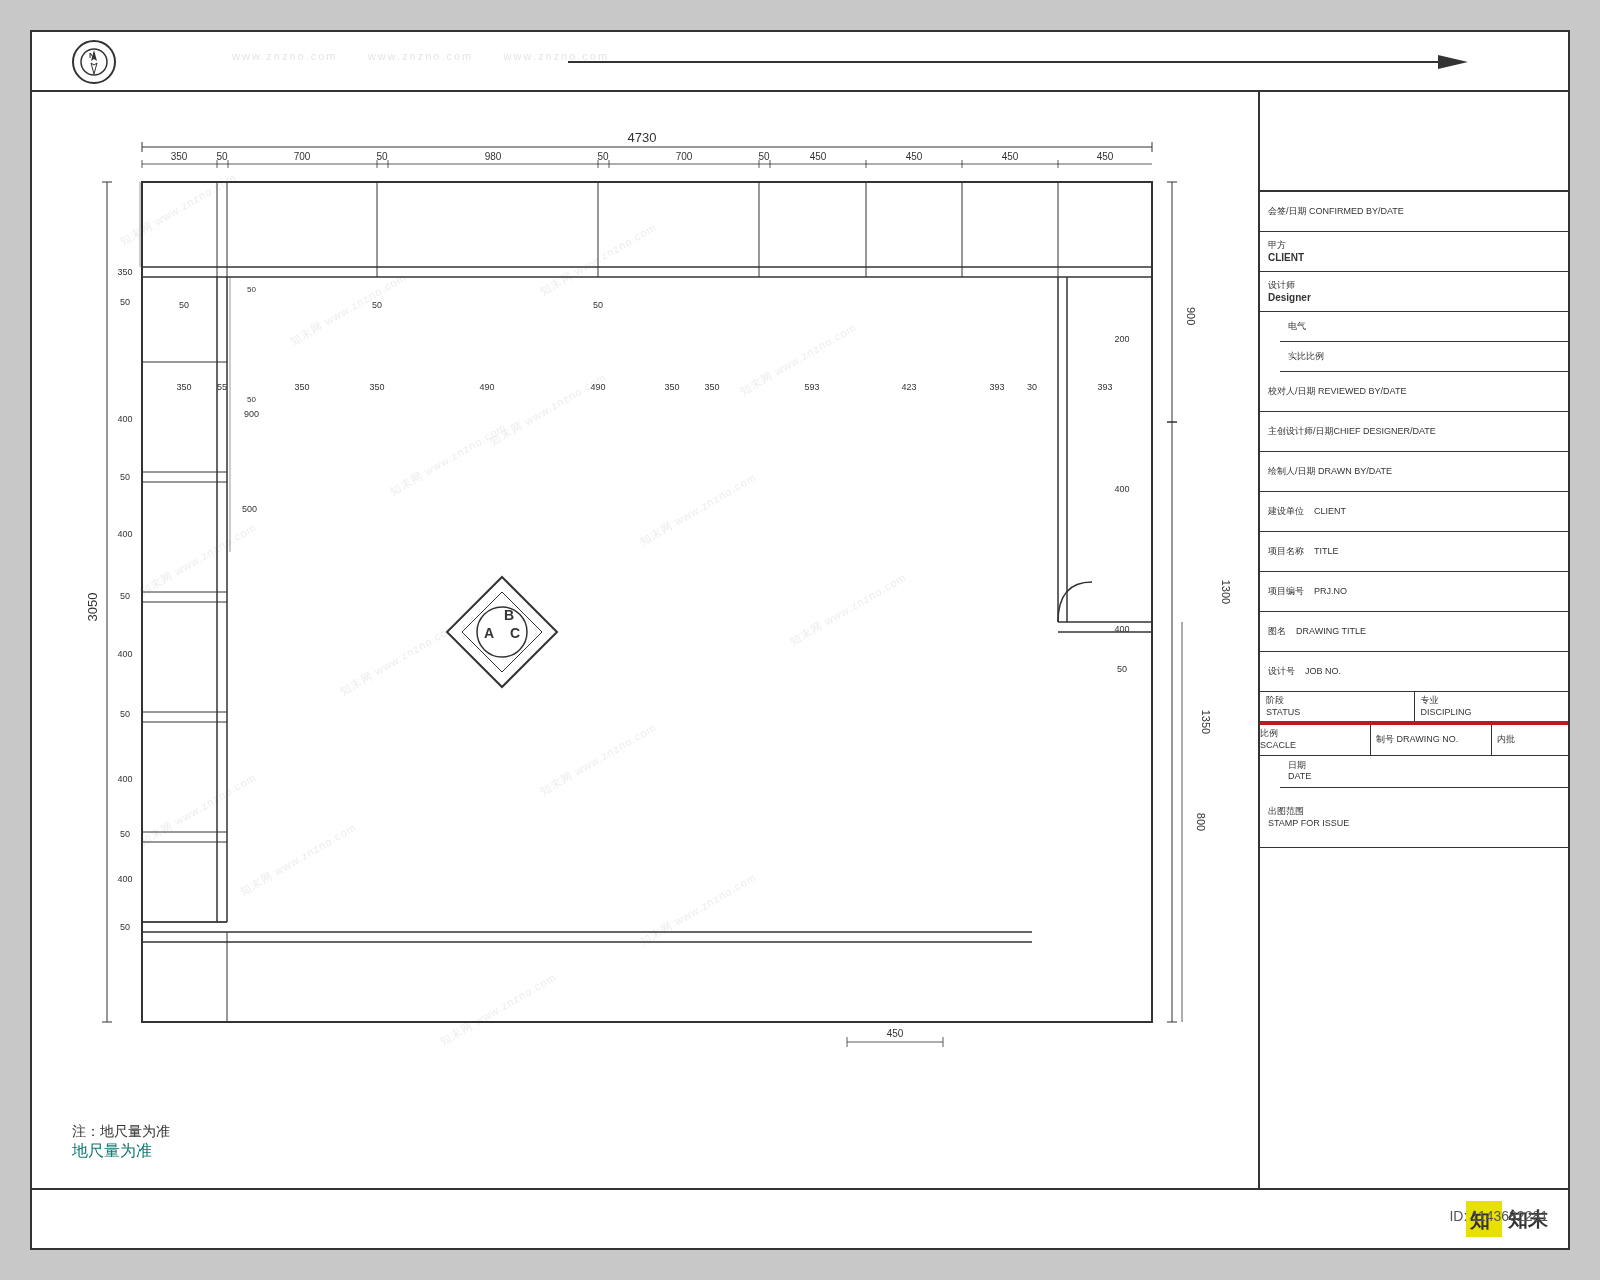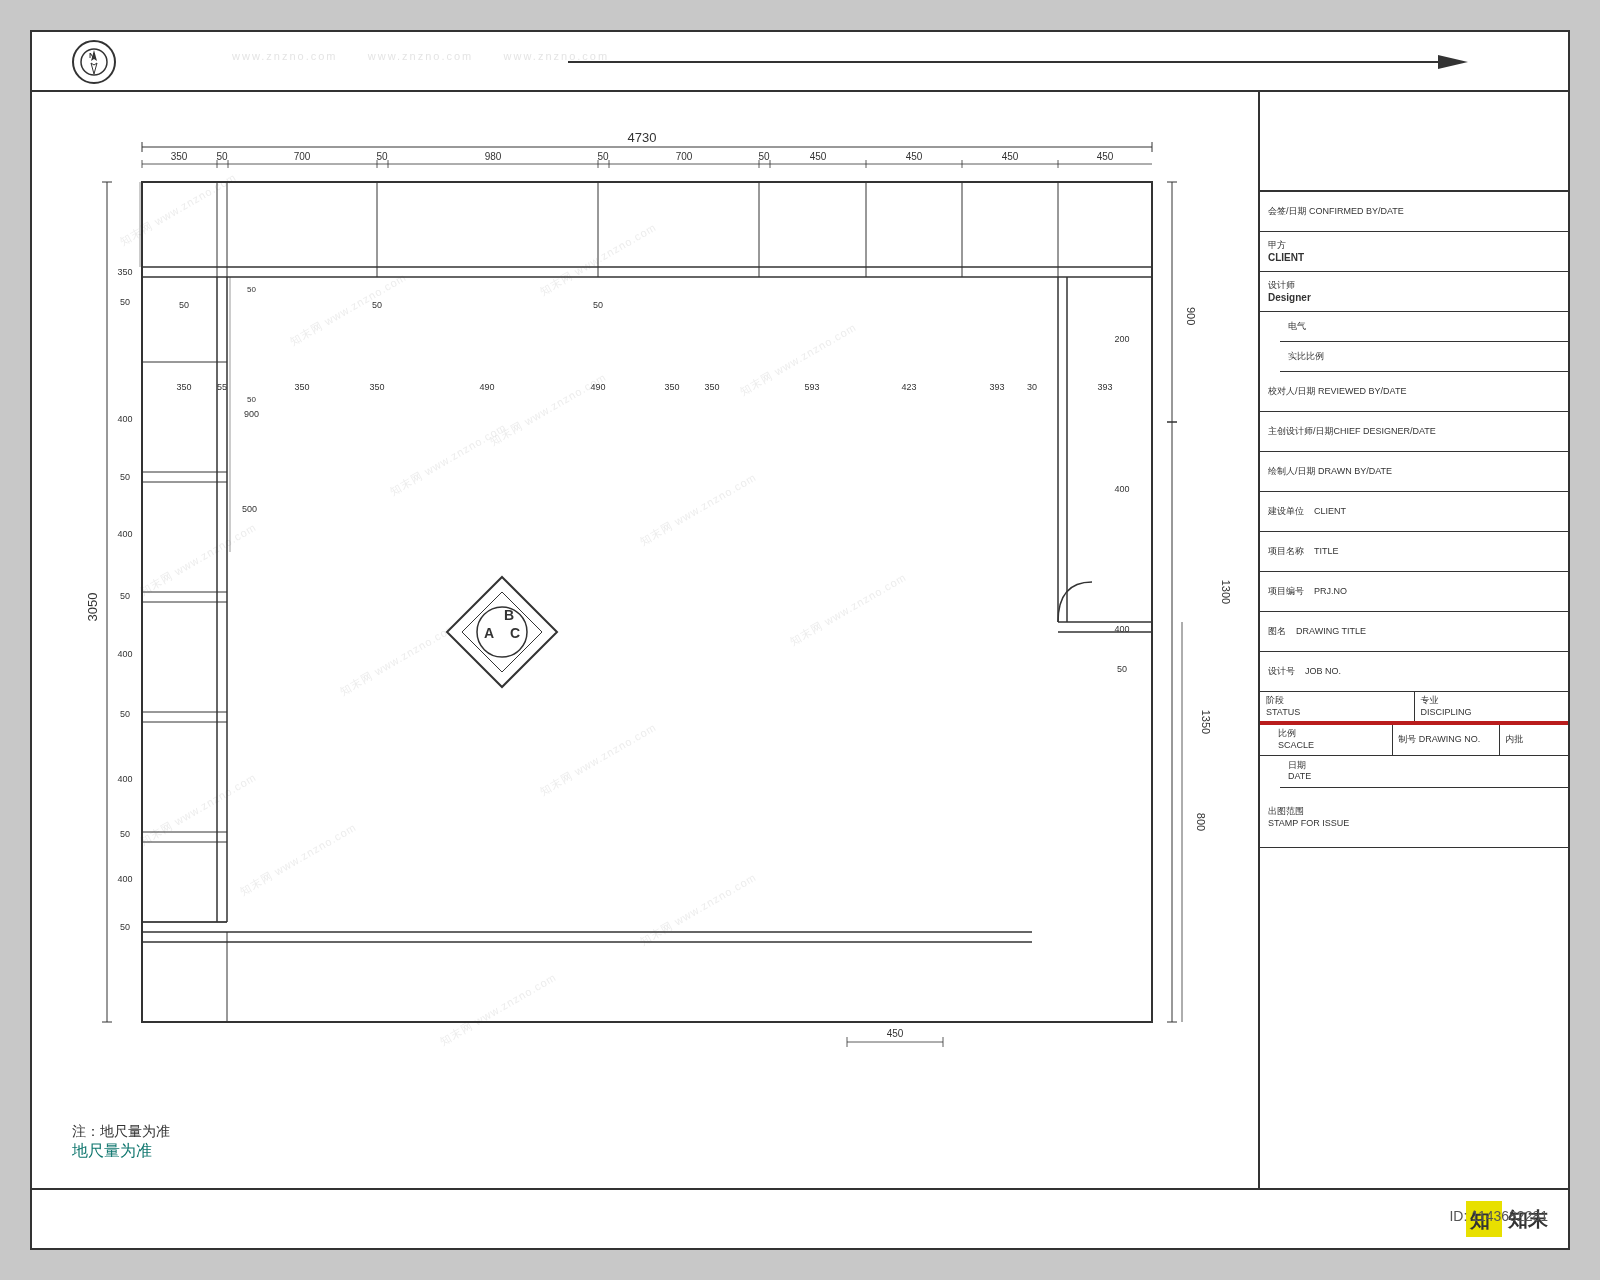--- a/index.html
+++ b/index.html
@@ -520,21 +520,21 @@
       </div>
       <div class="col">
         <span class="tb-label">
           <span>专业</span><br>
           <span>DISCIPLING</span>
         </span>
       </div>
     </div>
 
     <div style="display:flex;border-bottom:1px solid #333;min-height:28px;">
-      <div style="flex:1;border-right:1px solid #333;padding:3px 18px;display:flex;flex-direction:column;justify-content:center;">
+      <div style="flex:1;border-right:1px solid #333;padding:3px 0;display:flex;flex-direction:column;justify-content:center;">
         <span class="tb-label">
           <span>比例</span><br>
           <span>SCACLE</span>
         </span>
       </div>
       <div style="flex:1;border-right:1px solid #333;padding:3px 5px;display:flex;flex-direction:column;justify-content:center;">
         <span class="tb-label">
           <span>制号</span>&nbsp;<span>DRAWING NO.</span>
         </span>
       </div>

